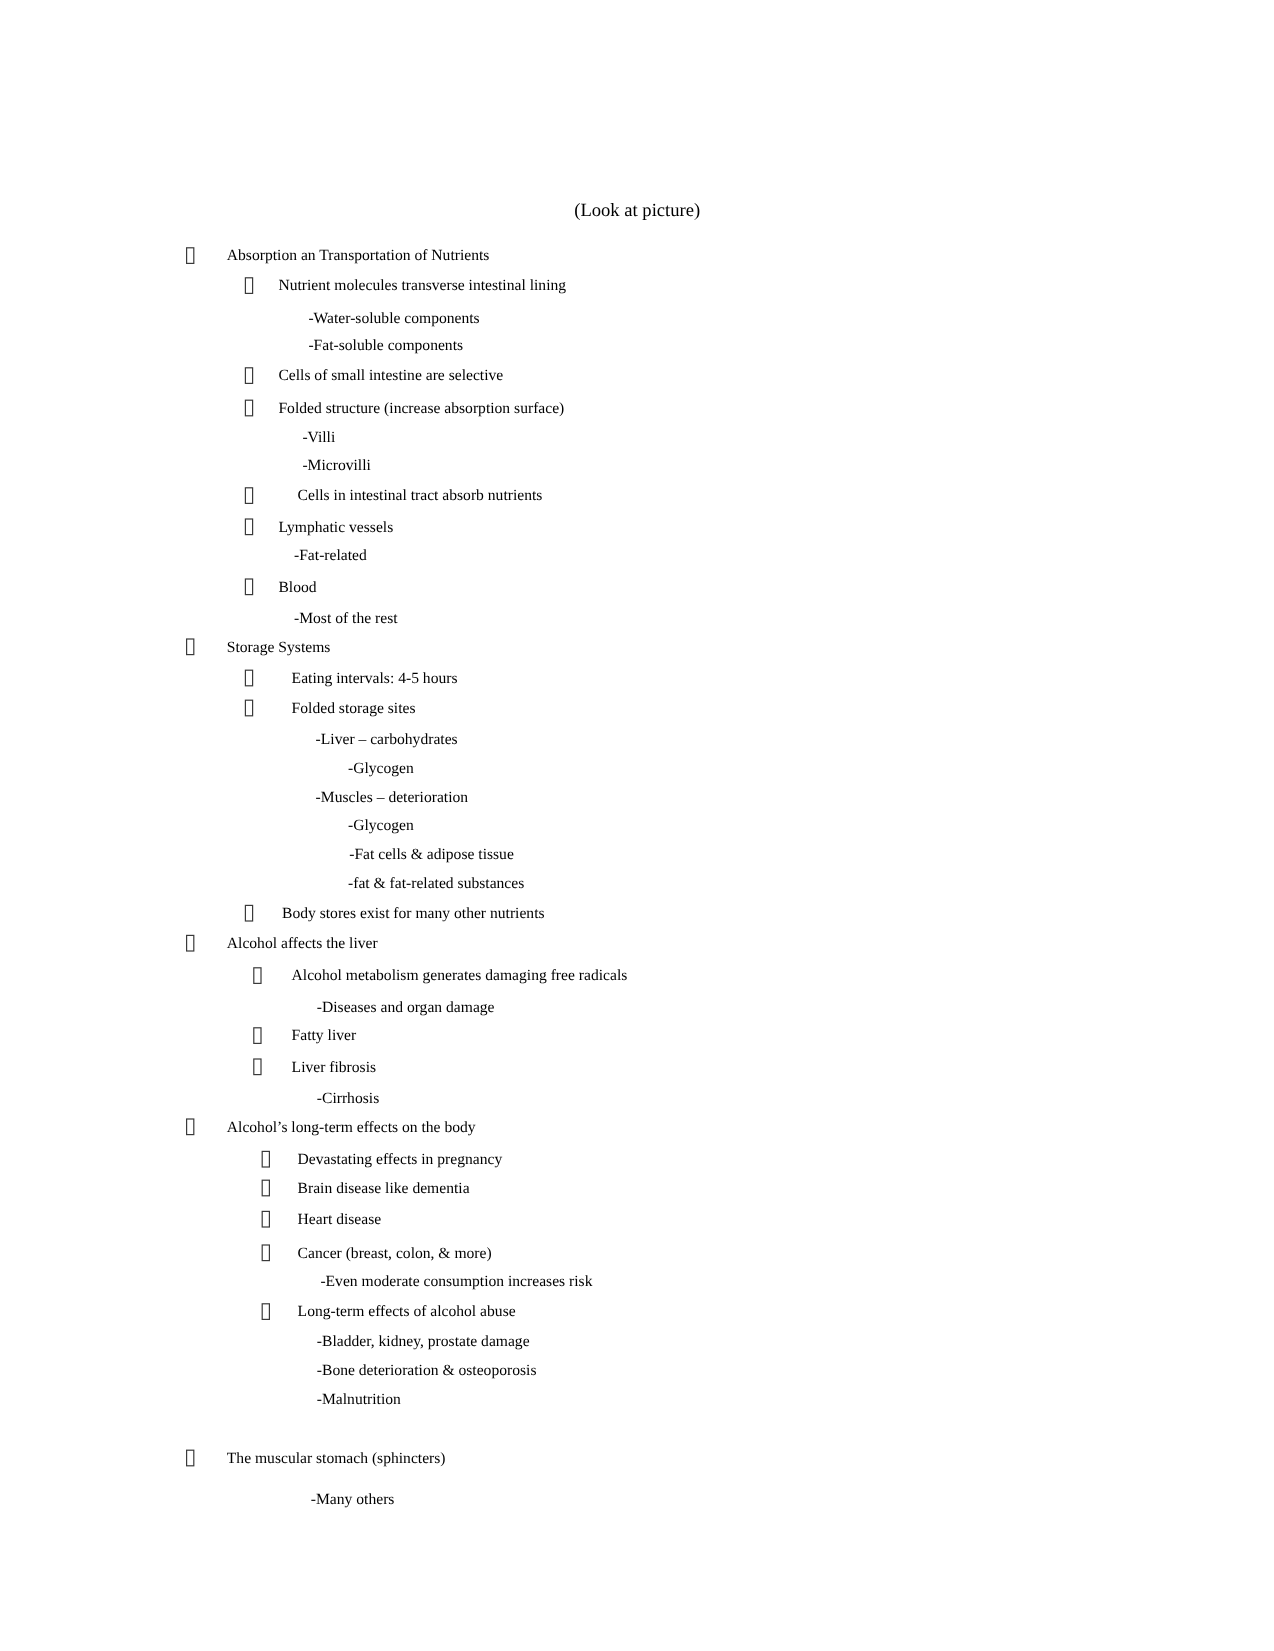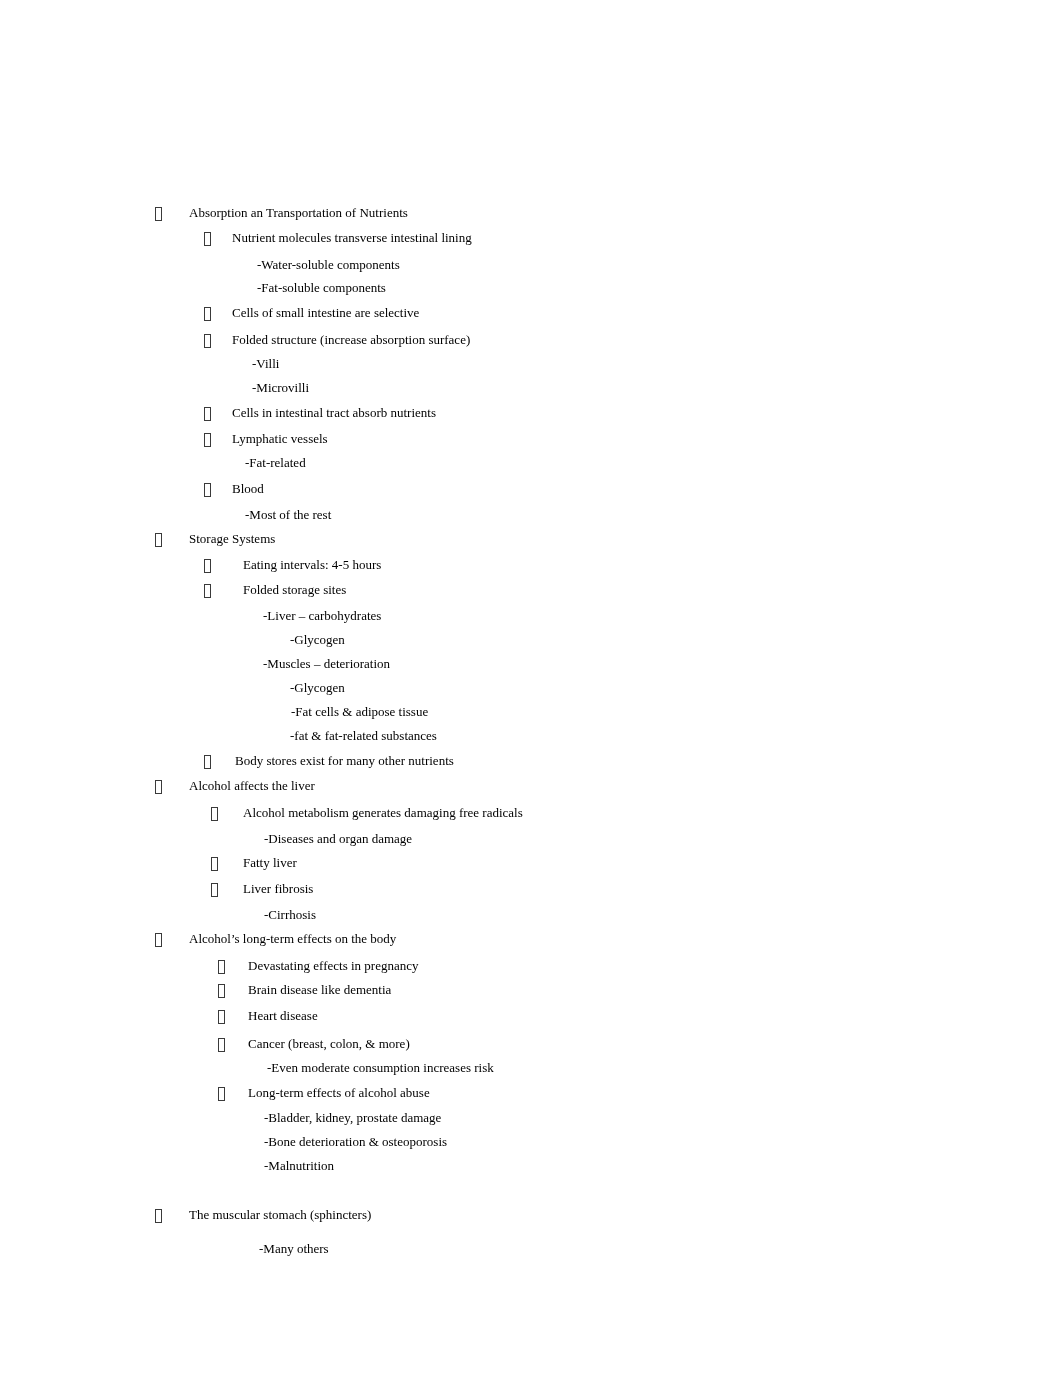--- a/index.html
+++ b/index.html
@@ -66,36 +66,37 @@
     vertical-align: -2px;
     background: transparent;
   }
 </style>
 </head>
 <body>
 
 <div id="page">
 
 
+  <div class="head-line head-note">(Look at picture)</div>
 
   <div id="outline-root">
       <div class="bullet" style="left: 155px; top: 200px; position: absolute;"><span class="tofu"></span></div>
       <div class="row" style="left: 189px; top: 200px;">Absorption an Transportation of Nutrients</div>
       <div class="bullet" style="left: 204px; top: 225px; position: absolute;"><span class="tofu"></span></div>
       <div class="row" style="left: 232px; top: 225px;">Nutrient molecules transverse intestinal lining</div>
       <div class="row" style="left: 257px; top: 252px;">-Water-soluble components</div>
       <div class="row" style="left: 257px; top: 275px;">-Fat-soluble components</div>
       <div class="bullet" style="left: 204px; top: 300px; position: absolute;"><span class="tofu"></span></div>
       <div class="row" style="left: 232px; top: 300px;">Cells of small intestine are selective</div>
       <div class="bullet" style="left: 204px; top: 327px; position: absolute;"><span class="tofu"></span></div>
       <div class="row" style="left: 232px; top: 327px;">Folded structure (increase absorption surface)</div>
       <div class="row" style="left: 252px; top: 351px;">-Villi</div>
       <div class="row" style="left: 252px; top: 375px;">-Microvilli</div>
       <div class="bullet" style="left: 204px; top: 400px; position: absolute;"><span class="tofu"></span></div>
-      <div class="row" style="left: 232px; top: 400px;">Cells in intestinal tract absorb nutrients</div>
+      <div class="row" style="left: 248px; top: 400px;">Cells in intestinal tract absorb nutrients</div>
       <div class="bullet" style="left: 204px; top: 426px; position: absolute;"><span class="tofu"></span></div>
       <div class="row" style="left: 232px; top: 426px;">Lymphatic vessels</div>
       <div class="row" style="left: 245px; top: 450px;">-Fat-related</div>
       <div class="bullet" style="left: 204px; top: 476px; position: absolute;"><span class="tofu"></span></div>
       <div class="row" style="left: 232px; top: 476px;">Blood</div>
       <div class="row" style="left: 245px; top: 502px;">-Most of the rest</div>
       <div class="bullet" style="left: 155px; top: 526px; position: absolute;"><span class="tofu"></span></div>
       <div class="row" style="left: 189px; top: 526px;">Storage Systems</div>
       <div class="bullet" style="left: 204px; top: 552px; position: absolute;"><span class="tofu"></span></div>
       <div class="row" style="left: 243px; top: 552px;">Eating intervals: 4-5 hours</div>

